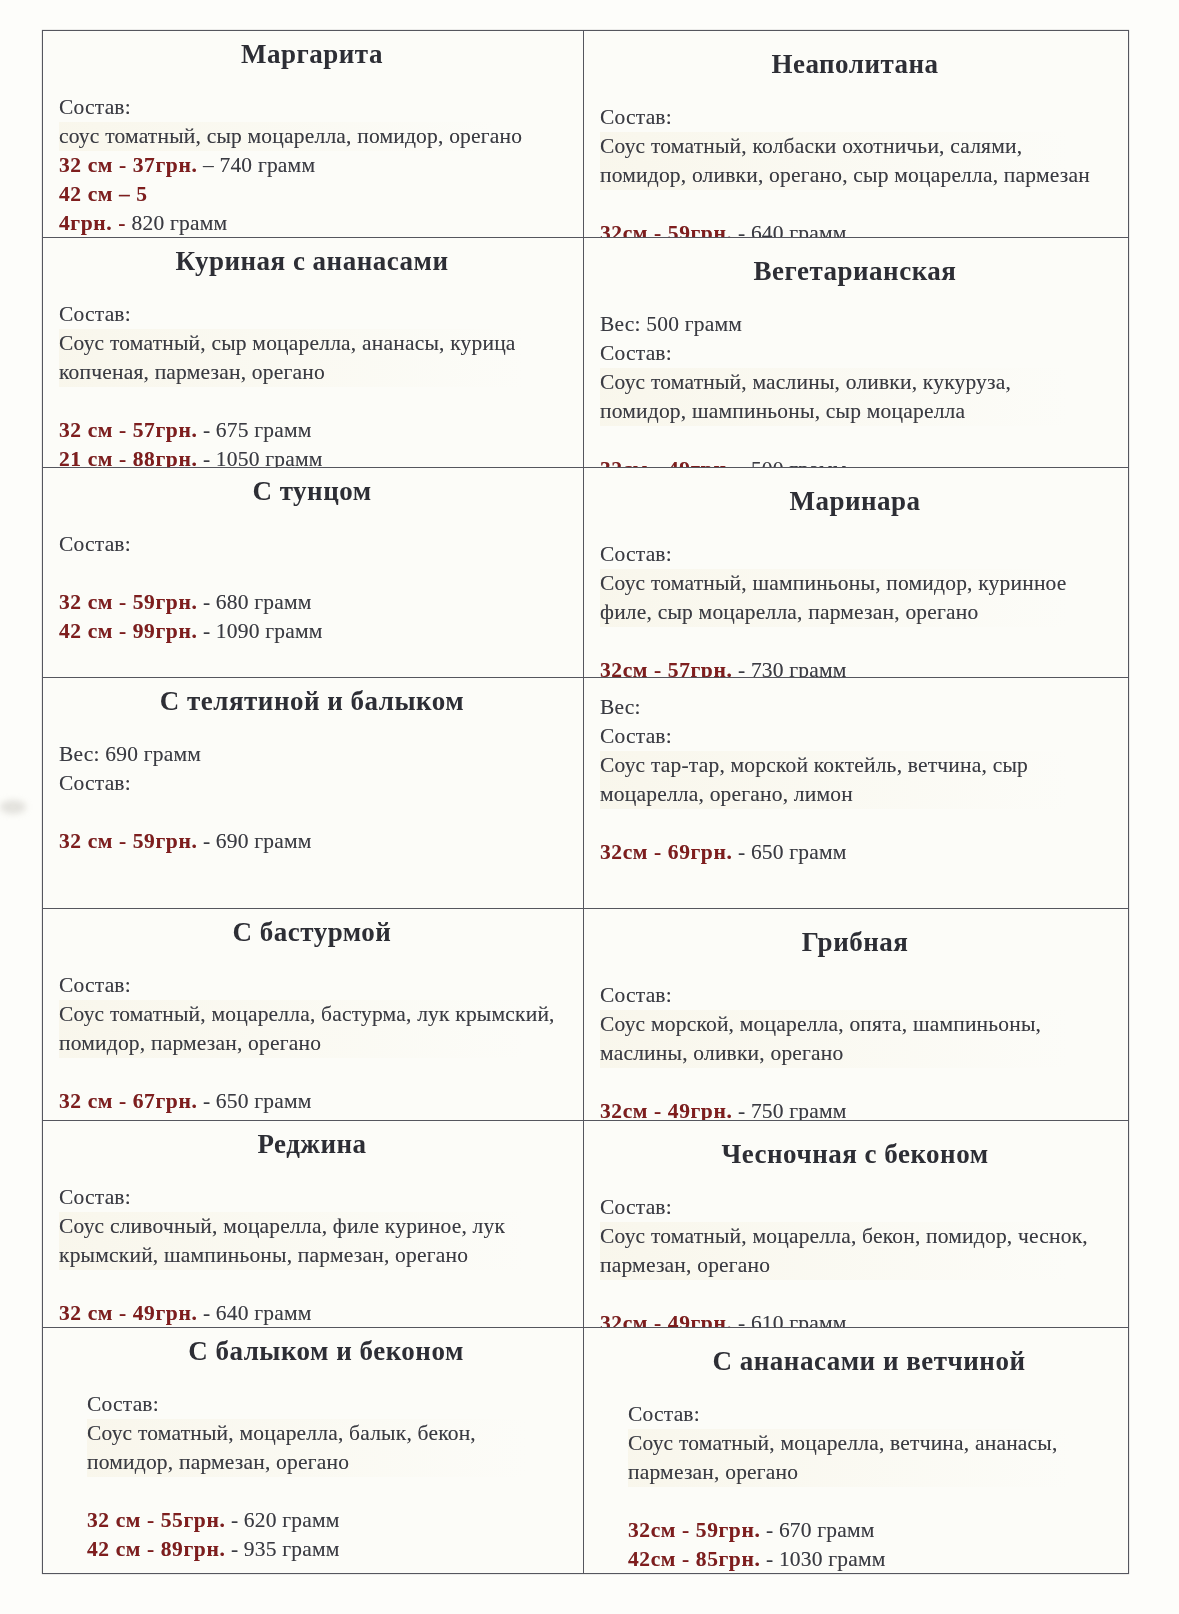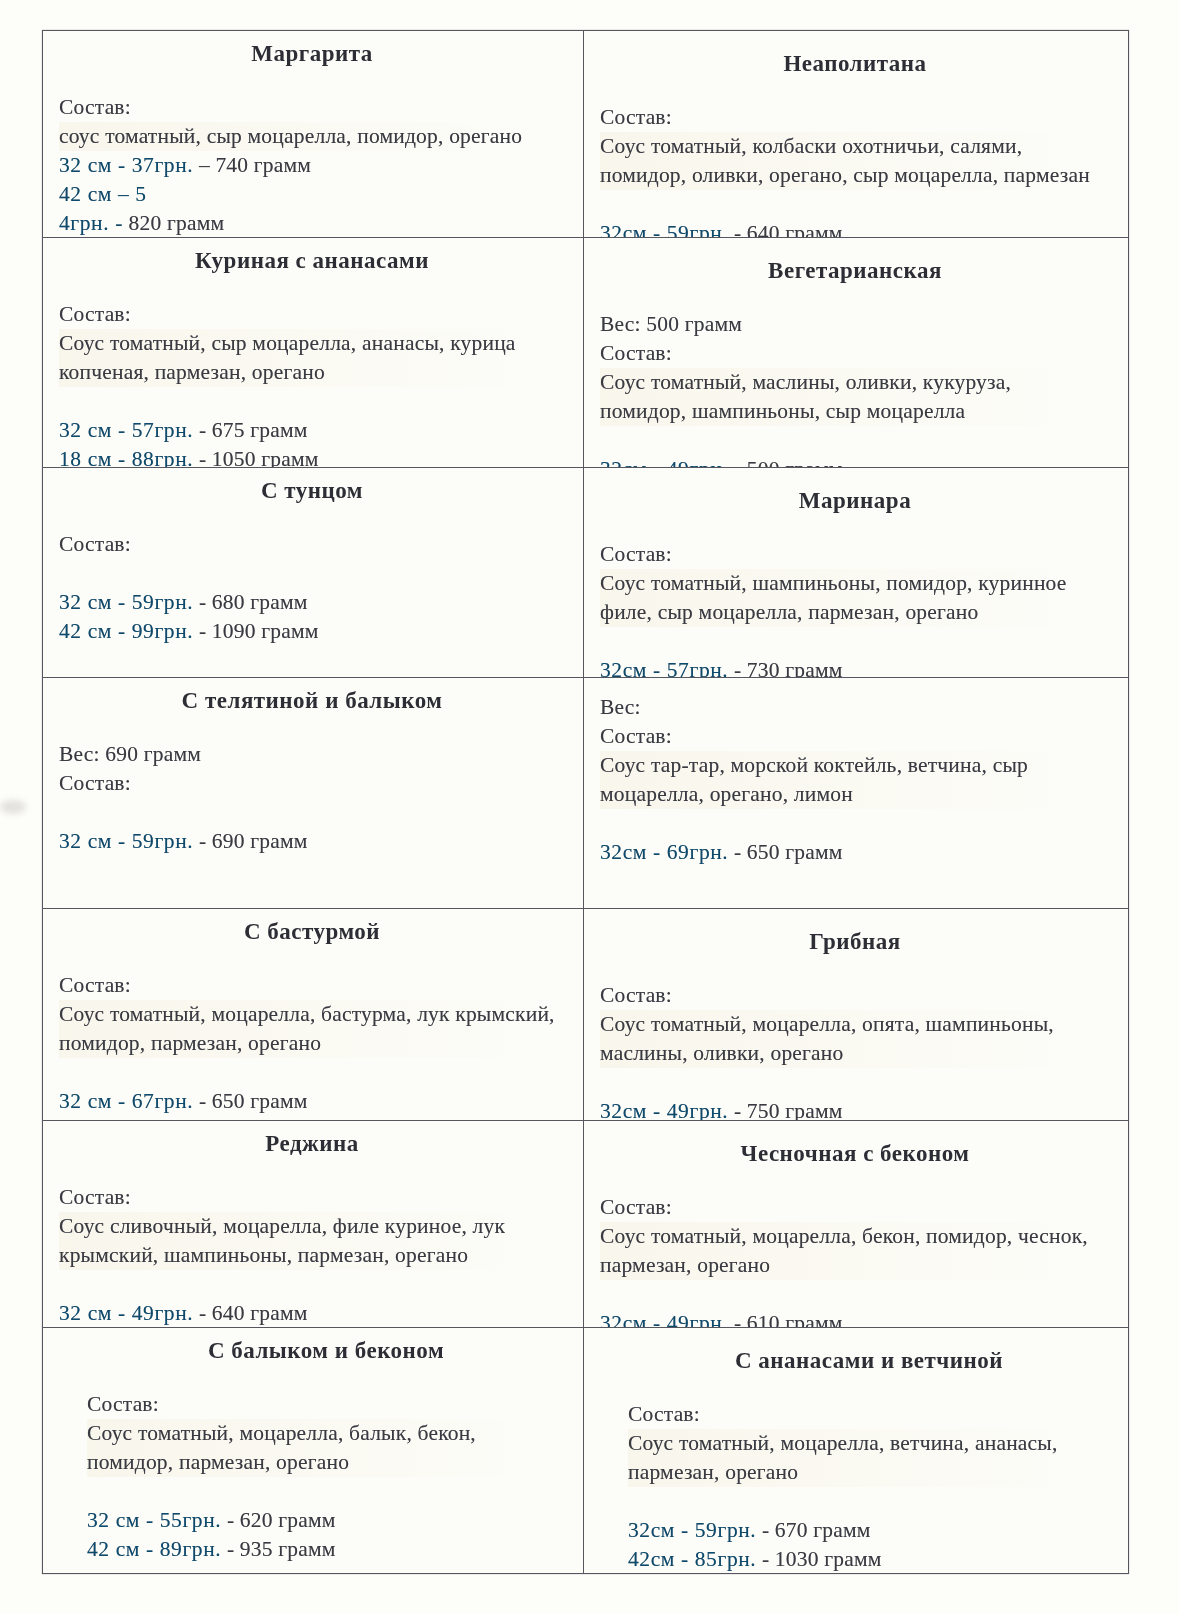--- a/index.html
+++ b/index.html
@@ -32,41 +32,41 @@
     border-bottom: 1px solid #55565e;
     padding: 5px 18px 0 16px;
     box-sizing: border-box;
     overflow: hidden;
   }
   .cell:nth-child(2n) { border-right: none; margin-top: 10px; }
   .cell:nth-last-child(-n+2) { border-bottom: none; padding-left: 44px; }
   .cell-title {
     text-align: center;
     font-weight: bold;
-    font-size: 23px;
+    font-size: 27px;
     letter-spacing: 0.5px;
     color: #2d2e35;
     margin: 3px 0 24px 0;
     line-height: 30px;
   }
   .line {
     font-size: 21.5px;
     line-height: 29px;
     letter-spacing: 0.2px;
     text-shadow: 0 0 0.5px rgba(70,70,80,.45);
   }
   .line.hl {
     background: linear-gradient(90deg, rgba(246,242,226,.55), rgba(246,242,226,0) 92%);
     width: fit-content;
     padding-right: 10px;
   }
   .spacer { height: 29px; }
   .price-line .b, .b {
-    font-weight: normal;
-    color: #0c4a6e;
+    font-weight: bold;
+    color: #7f1d1d;
     letter-spacing: 0.6px;
   }
   .artifact-check {
     position: absolute;
     left: 95px;
     top: 66px;
     width: 18px;
     height: 12px;
     border-bottom: 2px solid rgba(110,110,118,.55);
     transform: rotate(-28deg) skewX(-30deg);
@@ -113,21 +113,21 @@
       </div>
   </div>
     <div class="cell">
     <div class="cell-title">Куриная с ананасами</div>
 
     <div class="line">Состав:</div>
     <div class="line hl">Соус томатный, сыр моцарелла, ананасы, курица копченая, пармезан, орегано</div>
     <div class="spacer"></div>
     <div>
         <div class="line price-line"><span class="b">32 см - 57грн.</span> <span>- 675 грамм</span></div>
-        <div class="line price-line"><span class="b">18 см - 88грн.</span> <span>- 1050 грамм</span></div>
+        <div class="line price-line"><span class="b">21 см - 88грн.</span> <span>- 1050 грамм</span></div>
       </div>
   </div>
     <div class="cell">
     <div class="cell-title">Вегетарианская</div>
     <div class="line">Вес: 500 грамм</div>
     <div class="line">Состав:</div>
     <div class="line hl">Соус томатный, маслины, оливки, кукуруза, помидор, шампиньоны, сыр моцарелла</div>
     <div class="spacer"></div>
     <div>
         <div class="line price-line"><span class="b">32см - 49грн.</span> <span>- 500 грамм</span></div>
@@ -180,21 +180,21 @@
     <div class="spacer"></div>
     <div>
         <div class="line price-line"><span class="b">32 см - 67грн.</span> <span>- 650 грамм</span></div>
         <div class="line price-line"><span class="b">42 см - 99грн.</span> <span>- 1020 грамм</span></div>
       </div>
   </div>
     <div class="cell">
     <div class="cell-title">Грибная</div>
 
     <div class="line">Состав:</div>
-    <div class="line hl">Соус томатный, моцарелла, опята, шампиньоны, маслины, оливки, орегано</div>
+    <div class="line hl">Соус морской, моцарелла, опята, шампиньоны, маслины, оливки, орегано</div>
     <div class="spacer"></div>
     <div>
         <div class="line price-line"><span class="b">32см - 49грн.</span> <span>- 750 грамм</span></div>
         <div class="line price-line"><span class="b">42см - 79грн.</span> <span>- 1150 грамм</span></div>
       </div>
   </div>
     <div class="cell">
     <div class="cell-title">Реджина</div>
 
     <div class="line">Состав:</div>

